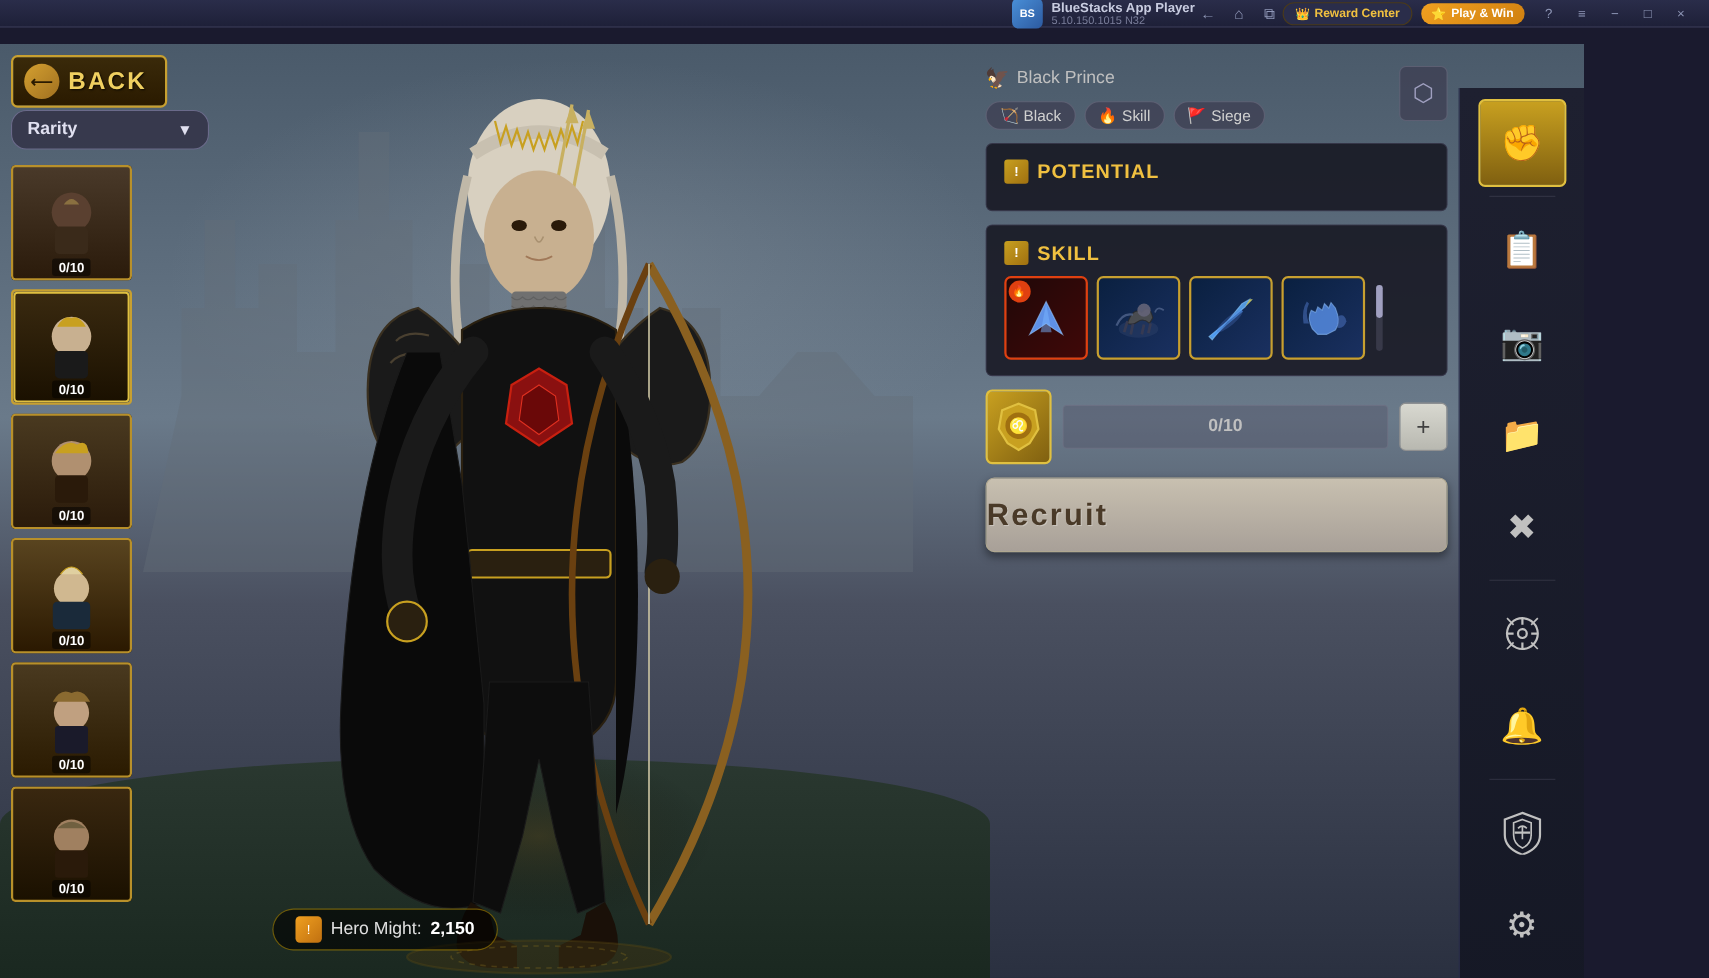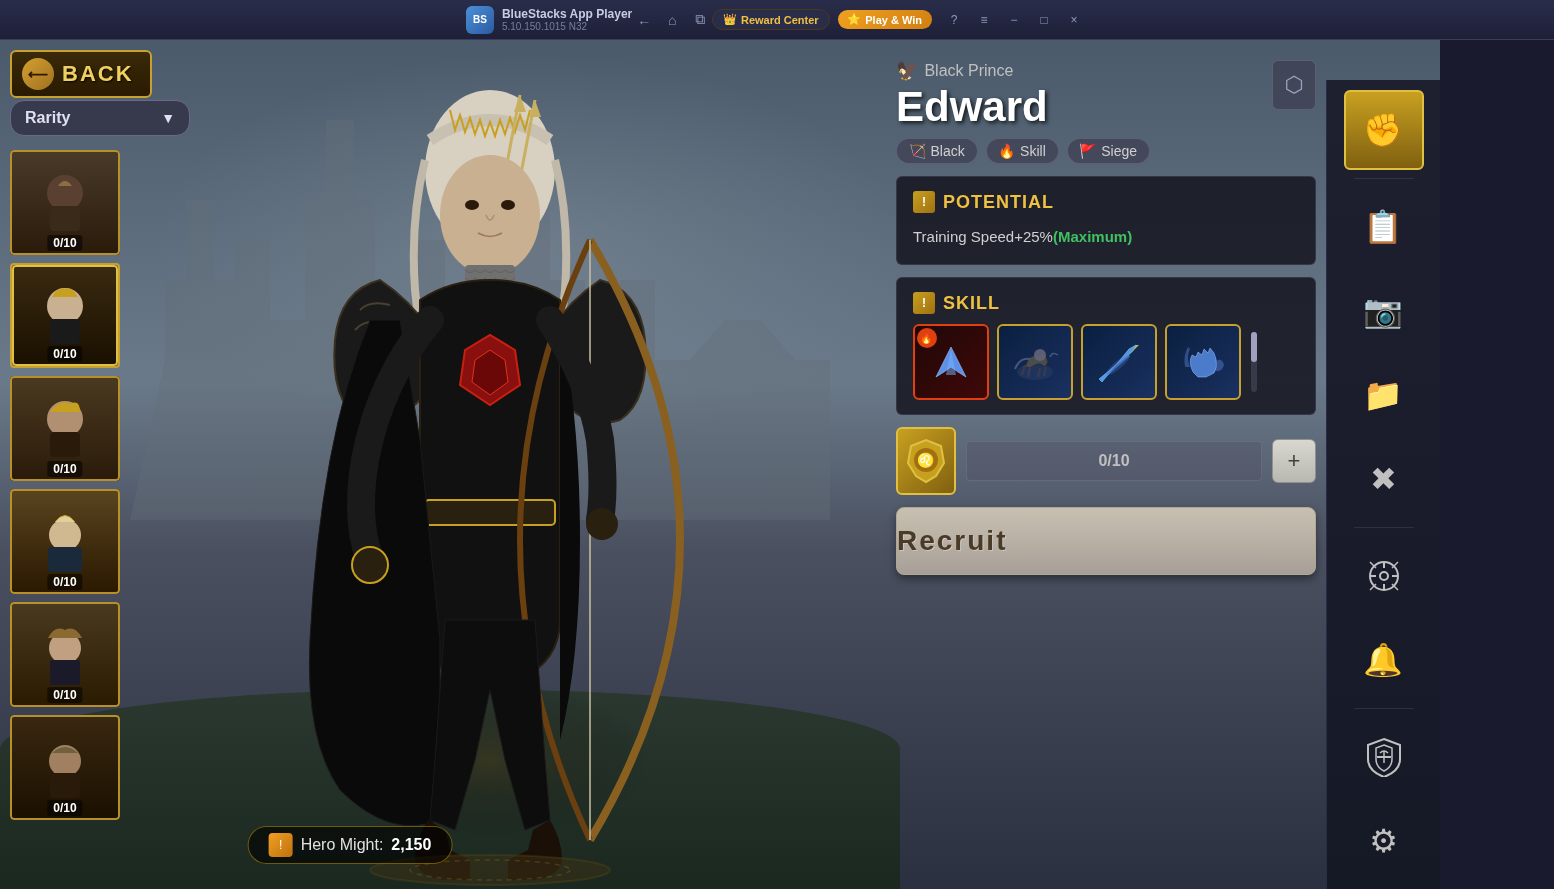--- a/index.html
+++ b/index.html
@@ -8,26 +8,26 @@
       height: 889px;
       overflow: hidden;
       font-family: 'Arial', sans-serif;
       background: #1a1a2e;
       position: relative;
     }
 
     
     .title-bar {
       width: 100%;
-      height: 40px;
+      height: 25px;
       background: linear-gradient(180deg, #2a2d4a 0%, #1e2038 100%);
       display: flex;
       align-items: center;
-      justify-content: center;
-      padding: 0 28px;
+      justify-content: flex-end;
+      padding: 0 12px;
       position: absolute;
       top: 0;
       left: 0;
       z-index: 100;
       border-bottom: 1px solid #3a3d5a;
     }
     .title-bar-left {
       display: flex;
       align-items: center;
       gap: 8px;
@@ -852,21 +852,20 @@
   </div>
 
   <div class="right-panel">
 
     <div class="hero-title-section">
       <div class="hero-name-block">
         <div class="hero-title">
           <span class="hero-title-icon">🦅</span>
           <span>Black Prince</span>
         </div>
-        <div class="hero-main-name">Edward</div>
         <div class="hero-tags">
           <div class="hero-tag">
             <span class="hero-tag-icon">🏹</span>
             <span>Black</span>
           </div>
           <div class="hero-tag">
             <span class="hero-tag-icon">🔥</span>
             <span>Skill</span>
           </div>
           <div class="hero-tag">
@@ -878,23 +877,20 @@
       <div class="hero-rank-icon">
         <span>⬡</span>
       </div>
     </div>
 
     <div class="potential-section">
       <div class="section-header">
         <div class="section-icon">!</div>
         <span class="section-title">POTENTIAL</span>
       </div>
-      <div class="potential-line">
-        Training Speed+25%<span class="potential-highlight">(Maximum)</span>
-      </div>
     </div>
 
     <div class="skill-section">
       <div class="section-header">
         <div class="section-icon">!</div>
         <span class="section-title">SKILL</span>
       </div>
       <div class="skill-icons-row">
 
         <div class="skill-icon-item" style="border-color: #e04010; background: linear-gradient(135deg, #200808, #400808);">

